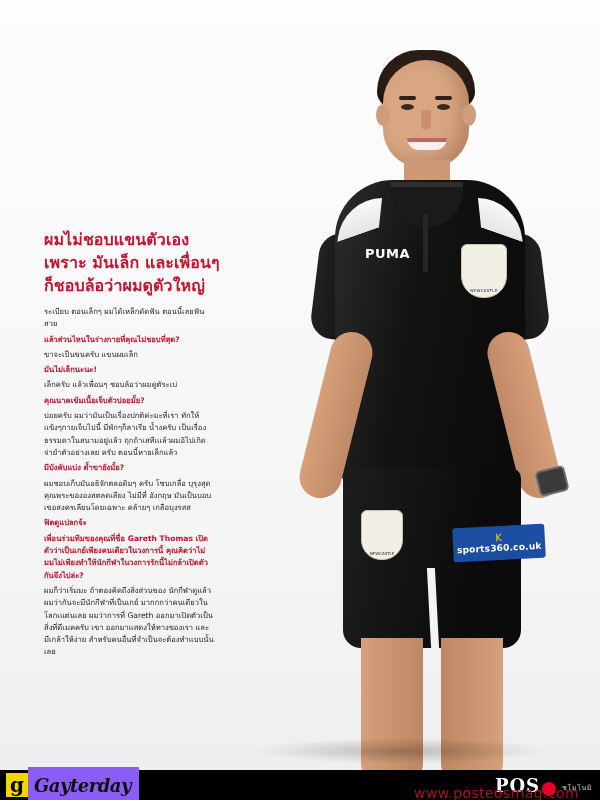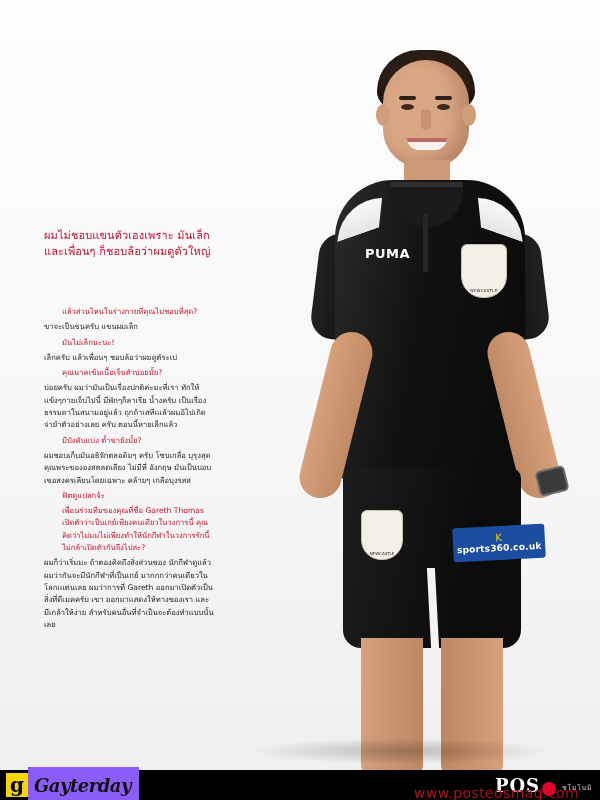--- a/index.html
+++ b/index.html
@@ -169,38 +169,38 @@
   .m-leg-l { position:absolute; left:96px; top:590px; width:62px; height:140px; background:linear-gradient(90deg,#d6a07c,#bd8763); border-radius:0 0 14px 14px; }
   .m-leg-r { position:absolute; left:176px; top:590px; width:62px; height:140px; background:linear-gradient(270deg,#d6a07c,#bd8763); border-radius:0 0 14px 14px; }
 
   
   .headline {
     position: absolute;
     left: 44px;
     top: 228px;
     width: 180px;
     color: #c4122f;
-    font-size: 11px;
-    font-weight: normal;
+    font-size: 16px;
+    font-weight: bold;
     line-height: 1.45;
     letter-spacing: 0.1px;
   }
 
   
   .body-col {
     position: absolute;
     left: 44px;
     top: 306px;
     width: 170px;
     font-size: 7.6px;
     line-height: 1.62;
     color: #1c1c1c;
   }
   .body-col p { margin: 0 0 3px 0; }
-  .body-col p.q { color: #c4122f; font-weight: normal; margin-left: 18px; }
+  .body-col p.q { color: #c4122f; font-weight: bold; }
 
   
   .footer {
     position: absolute;
     left: 0;
     bottom: 0;
     width: 600px;
     height: 30px;
     background: #000;
   }
@@ -297,20 +297,21 @@
 
       <div class="m-leg-l"></div>
       <div class="m-leg-r"></div>
     </div>
     <div class="floor-shadow"></div>
   </div>
 
   <div class="headline">ผมไม่ชอบแขนตัวเองเพราะ มันเล็ก และเพื่อนๆ ก็ชอบล้อว่าผมดูตัวใหญ่</div>
 
   <div class="body-col">
+      <p>ระเบียบ ตอนเล็กๆ ผมได้เหล็กดัดฟัน ตอนนี้เลยฟันสวย</p>
       <p class="q">แล้วส่วนไหนในร่างกายที่คุณไม่ชอบที่สุด?</p>
       <p>ขาจะเป็นขนครับ แขนผมเล็ก</p>
       <p class="q">มันไม่เล็กนะนะ!</p>
       <p>เล็กครับ แล้วเพื่อนๆ ชอบล้อว่าผมดูตัระเบ่</p>
       <p class="q">คุณนาคเข้มเนื้อเจ็บตัวบ่อยมั้ย?</p>
       <p>บ่อยครับ ผมว่ามันเป็นเรื่องปกติค่ะมะที่เรา ทักให้แข้งๆกายเจ็บไปนี้ มีพักๆก็ลาเรีย น้ำงครับ เป็นเรื่องธรรมดาในสนามอยู่แล้ว ถุกถ้าเสทีเแล้วผมอิไปเกิดจ่ายำตัวอย่างเลย ครับ ตอนนี้หายเล็กแล้ว</p>
       <p class="q">มีบังคับแบ่ง ต้ำขายังมั้ย?</p>
       <p>ผมชอบเก็บมันอธิจักตลอดิมๆ ครับ โซบเกลื่อ บุรุงสุดคุณพระขององสตลดเลียง ไม่มีที่ อังกฤษ มันเป็นบอบเขอสงครเลียนโดยเฉพาะ คล้ายๆ เกลือบุงรสส</p>
       <p class="q">ฟิตดูแปลกจ้ะ</p>
       <p class="q">เพื่อนร่วมทีมของคุณที่ชื่อ Gareth Thomas เปิดตัวว่าเป็นเกย์เพียงคนเดียวในวงการนี้ คุณคิดว่าไม่มมไม่เพียงทำให้นักกีฬาในวงการรักนี้ไม่กล้าเปิดตัวกันจึงไปล่ะ?</p>

